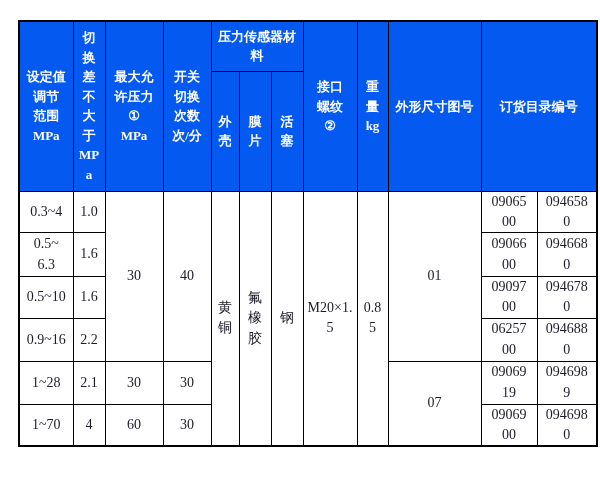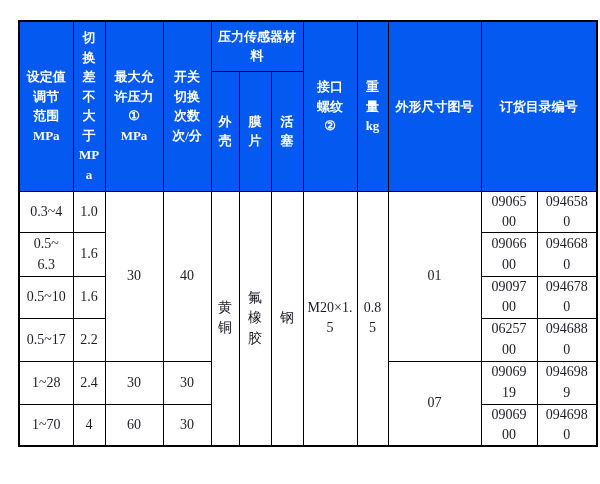--- a/index.html
+++ b/index.html
@@ -137,30 +137,30 @@
     </tr>
     <tr style="height:41px">
       <td>0.5~10</td>
       <td>1.6</td>
       <td>09097
 00</td>
       <td>094678
 0</td>
     </tr>
     <tr style="height:43px">
-      <td>0.5~17</td>
+      <td>0.9~16</td>
       <td>2.2</td>
       <td>06257
 00</td>
       <td>094688
 0</td>
     </tr>
     <tr style="height:43px">
       <td>1~28</td>
-      <td>2.4</td>
+      <td>2.1</td>
       <td>30</td>
       <td>30</td>
       <td rowspan="2">07</td>
       <td>09069
 19</td>
       <td>094698
 9</td>
     </tr>
     <tr style="height:41px">
       <td>1~70</td>

